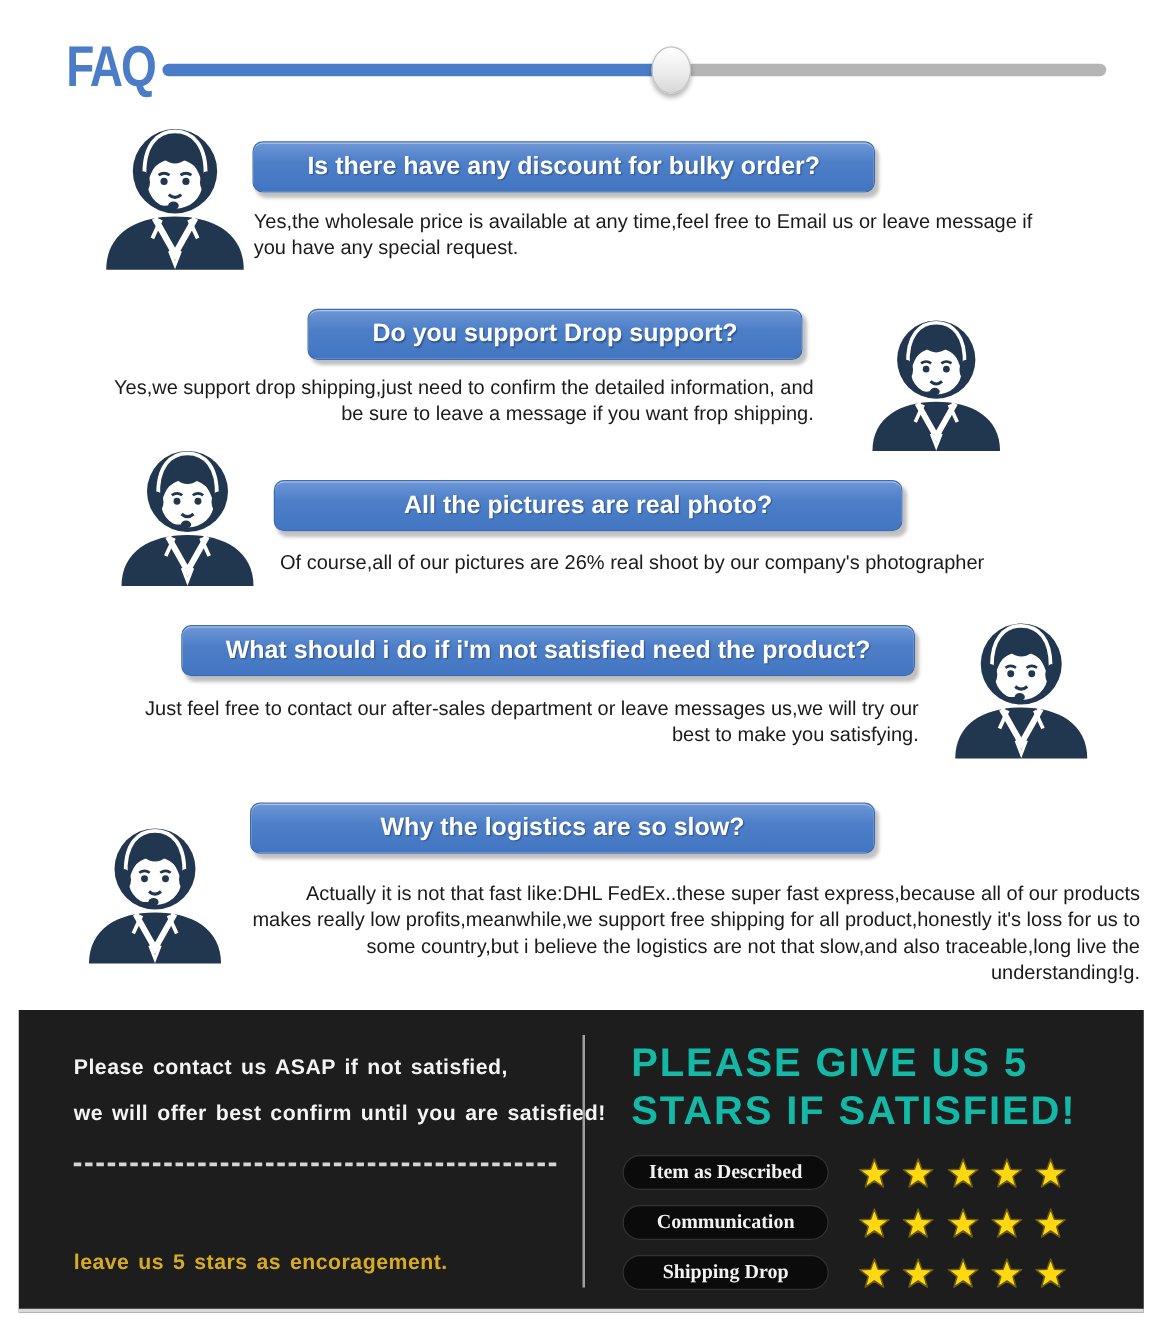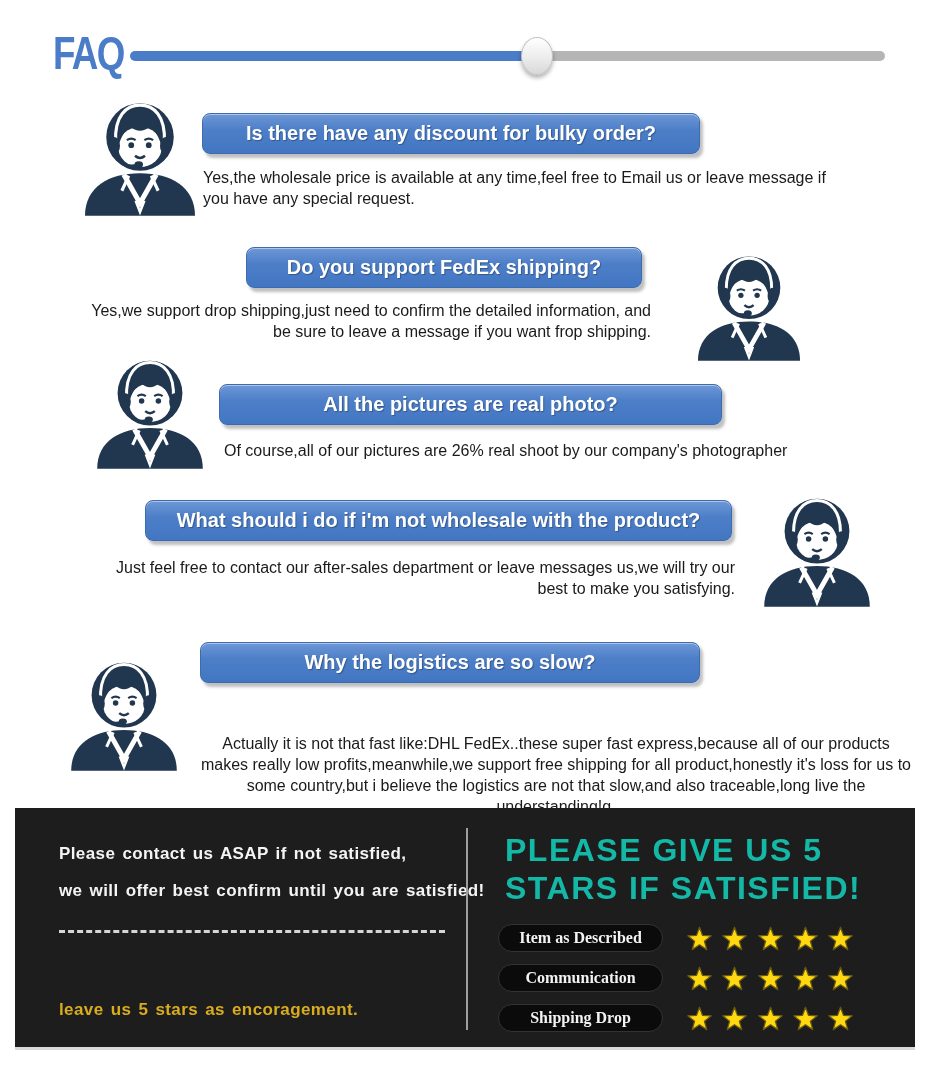--- a/index.html
+++ b/index.html
@@ -54,21 +54,21 @@
   .avatar-3 { left:86px;  top:350px; width:128px; height:120px; }
   .btn-3    { left:219px; top:384px; width:503px; height:41px; }
   .ans-3    { left:224px; top:440px; width:625px; text-align:left; }
 
   .btn-4    { left:145px; top:500px; width:587px; height:41px; }
   .avatar-4 { left:754px; top:488px; width:126px; height:120px; }
   .ans-4    { left:110px; top:557px; width:625px; text-align:right; }
 
   .avatar-5 { left:64px;  top:644px; width:120px; height:136px; }
   .btn-5    { left:200px; top:642px; width:500px; height:41px; }
-  .ans-5    { left:200px; top:705px; width:712px; text-align:center;margin-top:28px; }
+  .ans-5    { left:200px; top:705px; width:712px; text-align:right; }
 
   
   .banner {
     position:absolute; left:15px; top:808px; width:900px; height:242px;
     background:#1d1d1d;
     border-bottom:3px solid #d9d9d9;
   }
   .banner-msg {
     position:absolute; left:44px; color:#f4f4f4; font-weight:bold;
     font-size:17px; letter-spacing:.4px; word-spacing:2px; white-space:nowrap;
@@ -145,33 +145,33 @@
   <div class="slider-track-filled"></div>
   <div class="slider-track-rest"></div>
   <div class="slider-knob"></div>
 
   <svg class="avatar avatar-1">
       <use href="#cs-avatar"></use>
     </svg>
   <div class="q-btn btn-1">Is there have any discount for bulky order?</div>
   <p class="answer ans-1">Yes,the wholesale price is available at any time,feel free to Email us or leave message if you have any special request.</p>
 
-  <div class="q-btn btn-2">Do you support FedEx shipping?</div>
+  <div class="q-btn btn-2">Do you support Drop support?</div>
   <svg class="avatar avatar-2">
       <use href="#cs-avatar"></use>
     </svg>
   <p class="answer ans-2">Yes,we support drop shipping,just need to confirm the detailed information, and be sure to leave a message if you want frop shipping.</p>
 
   <svg class="avatar avatar-3">
       <use href="#cs-avatar"></use>
     </svg>
   <div class="q-btn btn-3">All the pictures are real photo?</div>
   <p class="answer ans-3">Of course,all of our pictures are 26% real shoot by our company's photographer</p>
 
-  <div class="q-btn btn-4">What should i do if i'm not wholesale with the product?</div>
+  <div class="q-btn btn-4">What should i do if i'm not satisfied need the product?</div>
   <svg class="avatar avatar-4">
       <use href="#cs-avatar"></use>
     </svg>
   <p class="answer ans-4">Just feel free to contact our after-sales department or leave messages us,we will try our best to make you satisfying.</p>
 
   <svg class="avatar avatar-5">
       <use href="#cs-avatar"></use>
     </svg>
   <div class="q-btn btn-5">Why the logistics are so slow?</div>
   <p class="answer ans-5">Actually it is not that fast like:DHL FedEx..these super fast express,because all of our products makes really low profits,meanwhile,we support free shipping for all product,honestly it's loss for us to some country,but i believe the logistics are not that slow,and also traceable,long live the understanding!g.</p>

